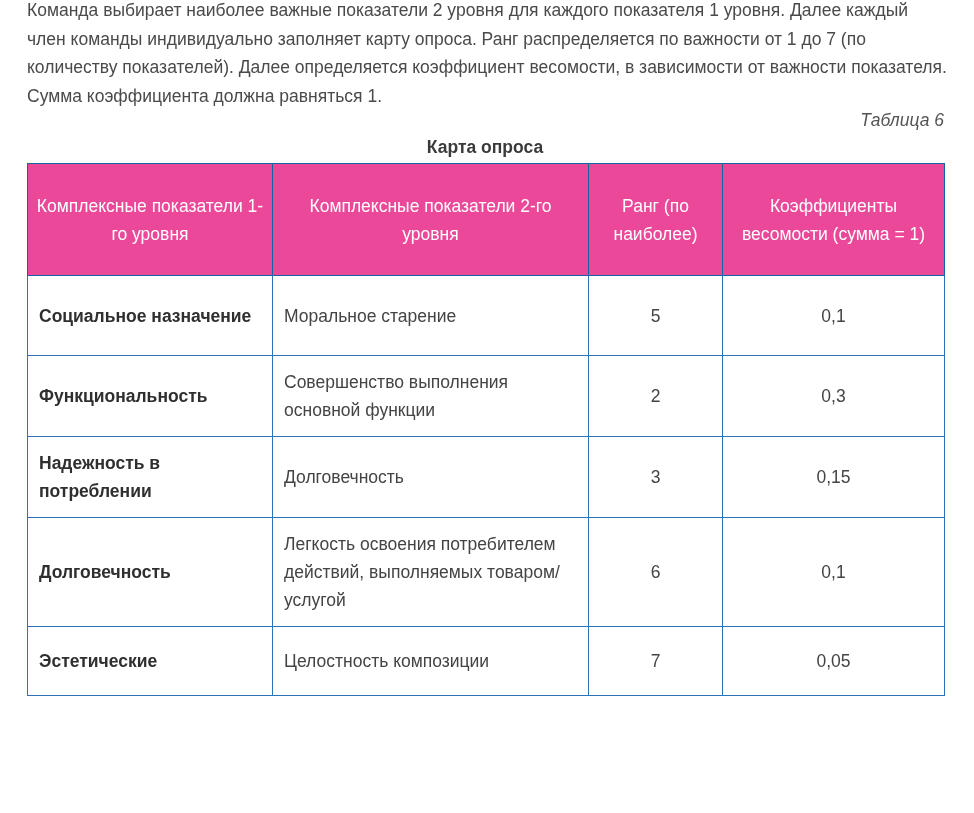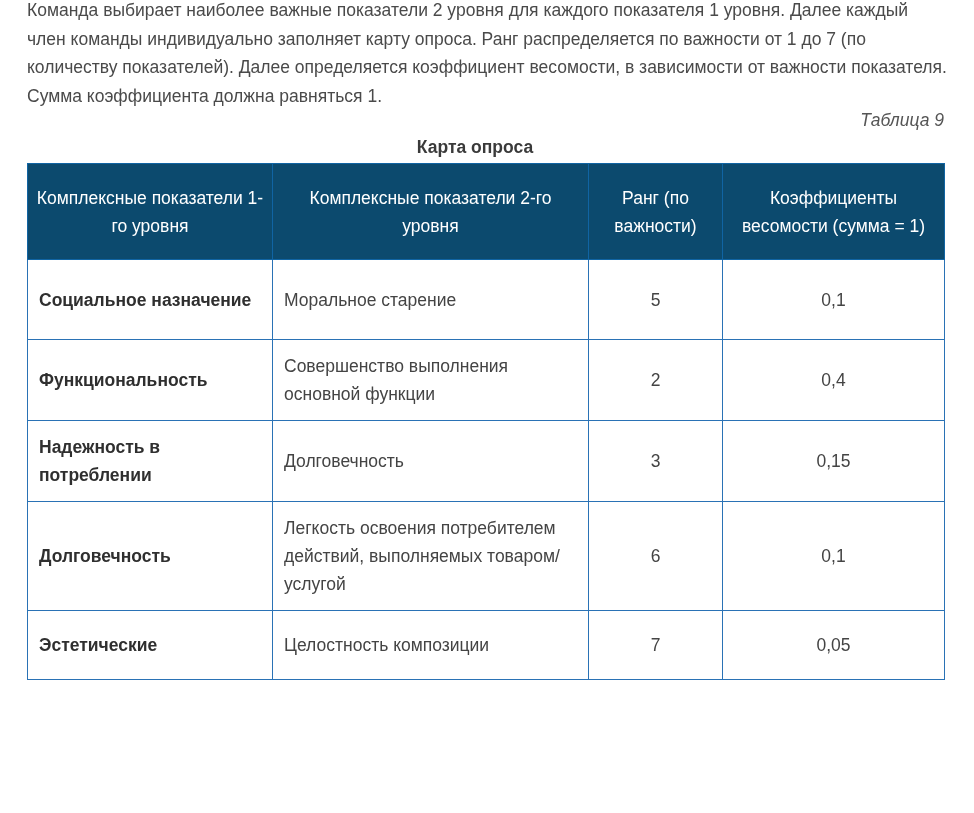--- a/index.html
+++ b/index.html
@@ -28,46 +28,46 @@
     .table-number {
       position: absolute;
       right: 30px;
       top: 110px;
       font-size: 17.5px;
       font-style: italic;
       color: #555555;
     }
     .table-caption {
       position: absolute;
-      left: 17px;
+      left: 27px;
       width: 916px;
       top: 137px;
       text-align: center;
       font-size: 17.5px;
       font-weight: bold;
       color: #3a3a3a;
     }
     table.survey {
       position: absolute;
       left: 27px;
       top: 163px;
       width: 917px;
       border-collapse: collapse;
       font-size: 17.5px;
       table-layout: fixed;
     }
     table.survey th {
-      background: #0c4a6e;
+      background: #ec4899;
       color: #ffffff;
       font-weight: normal;
       text-align: center;
       vertical-align: middle;
       line-height: 28px;
       height: 79px;
-      padding: 8px 8px;
+      padding: 16px 8px;
       border: 1.5px solid #1064a3;
     }
     table.survey td {
       border: 1.5px solid #2a72b5;
       vertical-align: middle;
       line-height: 28px;
       padding: 12px 11px;
       color: #444444;
     }
     table.survey td.c1 {
@@ -80,51 +80,51 @@
     col.w1 { width: 245px; }
     col.w2 { width: 316px; }
     col.w3 { width: 134px; }
     col.w4 { width: 222px; }
   </style>
 </head>
 <body>
 
 <p class="intro">Команда выбирает наиболее важные показатели 2 уровня для каждого показателя 1 уровня. Далее каждый член команды индивидуально заполняет карту опроса. Ранг распределяется по важности от 1 до 7 (по количеству показателей). Далее определяется коэффициент весомости, в зависимости от важности показателя. Сумма коэффициента должна равняться 1.</p>
 
-<div class="table-number">Таблица 9</div>
+<div class="table-number">Таблица 6</div>
 
 <div class="table-caption">Карта опроса</div>
 
 <table class="survey">
   <colgroup>
     <col class="w1">
       <col class="w2">
       <col class="w3">
       <col class="w4">
   </colgroup>
   <thead>
     <tr>
       <th>Комплексные показатели 1-го уровня</th>
       <th>Комплексные показатели 2-го уровня</th>
-      <th>Ранг (по важности)</th>
+      <th>Ранг (по наиболее)</th>
       <th>Коэффициенты весомости (сумма = 1)</th>
     </tr>
   </thead>
   <tbody>
     <tr style="height:80px">
       <td class="c1">Социальное назначение</td>
       <td class="c2">Моральное старение</td>
       <td class="c3">5</td>
       <td class="c4">0,1</td>
     </tr>
     <tr style="height:79px">
       <td class="c1">Функциональность</td>
       <td class="c2">Совершенство выполнения основной функции</td>
       <td class="c3">2</td>
-      <td class="c4">0,4</td>
+      <td class="c4">0,3</td>
     </tr>
     <tr style="height:79px">
       <td class="c1">Надежность в потреблении</td>
       <td class="c2">Долговечность</td>
       <td class="c3">3</td>
       <td class="c4">0,15</td>
     </tr>
     <tr style="height:107px">
       <td class="c1">Долговечность</td>
       <td class="c2">Легкость освоения потребителем действий, выполняемых товаром/услугой</td>

